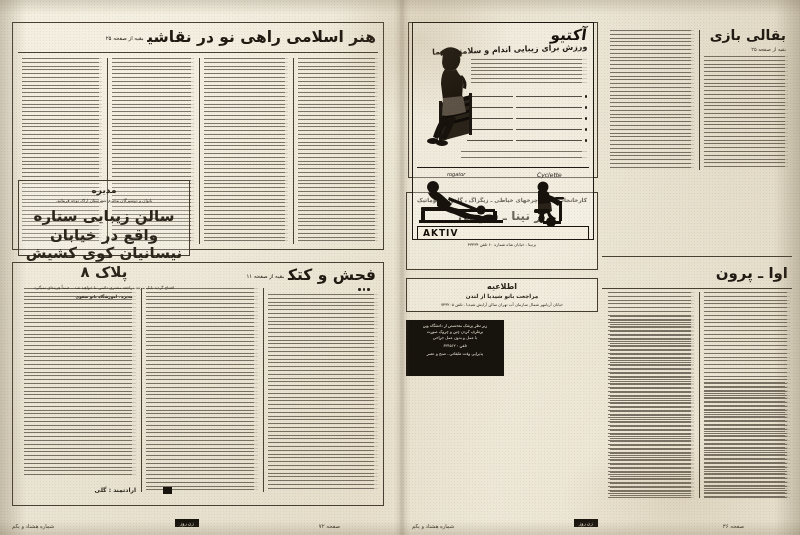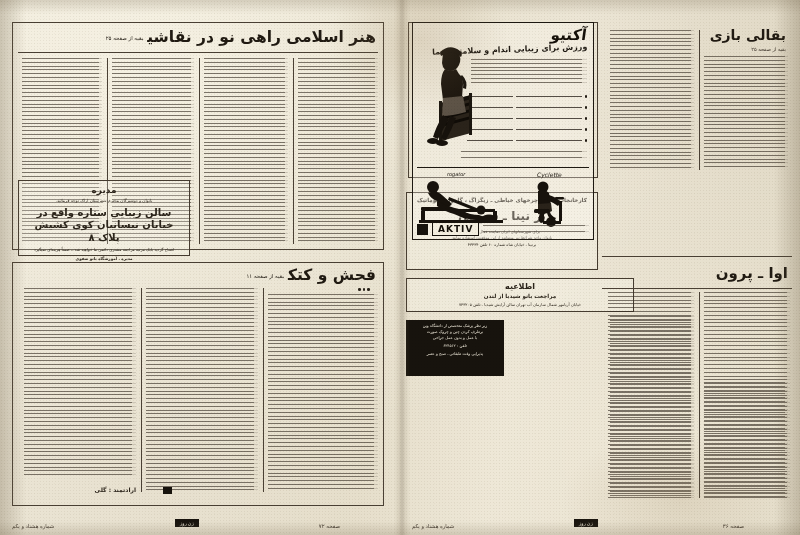--- a/index.html
+++ b/index.html
@@ -80,21 +80,21 @@
   .h-mid{font-size:14px;}
   .cont{font-size:5.4px;font-weight:normal;margin-right:4px;vertical-align:2px;}
 
   .adbox{
     position:absolute;box-sizing:border-box;
     border:1px solid #453b2f;direction:rtl;text-align:center;color:#2c251b;
     background:rgba(255,253,244,.22);
   }
   .ad-title{font-size:9px;font-weight:bold;line-height:1.2;}
   .ad-sub{font-size:4.2px;line-height:1.45;}
-  .ad-big{font-size:10px;font-weight:bold;line-height:1.25;}
+  .ad-big{font-size:15px;font-weight:bold;line-height:1.25;}
   .ad-small{font-size:4px;line-height:1.5;}
   .ad-mid{font-size:5.6px;font-weight:bold;line-height:1.4;}
 
   .blackbox{
     position:absolute;background:#17130d;color:#efe9da;
     box-sizing:border-box;direction:rtl;text-align:center;
     font-size:3.9px;line-height:1.55;padding:3px 4px;
   }
 
   .footer{position:absolute;bottom:6px;direction:rtl;color:#3b3228;font-size:5.2px;}
@@ -120,22 +120,22 @@
   }
   #aktiv-para{position:absolute;right:6px;top:36px;width:116px;height:26px;}
   #aktiv-bullets{position:absolute;right:6px;top:68px;width:120px;}
   .blt{display:flex;align-items:center;gap:3px;height:11px;}
   .blt .dot{width:2.4px;height:2.4px;border-radius:50%;background:#201a12;flex:0 0 auto;}
   .blt .lnb{flex:1;height:1.2px;background:rgba(45,38,30,.8);}
   .blt .lnb2{width:46px;height:1.2px;background:rgba(45,38,30,.8);}
   #aktiv-foot{position:absolute;right:6px;top:128px;width:126px;height:12px;}
   .aktiv-sep{position:absolute;left:4px;right:4px;height:1.4px;background:#1d1811;}
   #aktiv-brandbar{
-    position:absolute;left:4px;right:4px;bottom:3px;height:14px;display:flex;align-items:center;
-    direction:ltr;gap:4px;
+    position:absolute;left:4px;right:4px;bottom:3px;height:14px;display:flex;
+    direction:ltr;gap:4px;flex-direction:column;
   }
   #aktiv-brandbox{
     border:1.4px solid #17130d;padding:1px 5px;font-size:9px;font-weight:bold;
     letter-spacing:1px;color:#120e08;background:#f3eee0;
   }
   #aktiv-sq{width:11px;height:11px;background:#17130d;}
   #aktiv-addr{flex:1;height:8px;}
   .eqlabel{position:absolute;font-size:5px;color:#1d1811;font-style:italic;}
 
   
@@ -255,21 +255,21 @@
       </div>
 
     <div class="adbox" id="ad-bernina" style="left:4px;top:192px;width:192px;height:78px;padding:4px 6px;">
       <div class="ad-mid">کارخانجات معظم چرخهای خیاطی ـ زیگزاگ ، گلدوزی اتوماتیک</div>
       <div class="ad-big" style="margin-top:4px;font-size:12px;">بر نینا ـ سویس</div>
       <div class="ad-small" style="margin-top:5px;">برای شهرستانهای ایران نماینده فعال میپذیرد .</div>
       <div class="ad-small">بانوان واجد شرائط نیز میتوانند از این موقعیت استفاده نمایند</div>
       <div class="ad-small" style="margin-top:1px;">برنینا ـ خیابان شاه شماره ۶۰ تلفن ۴۳۴۳۴</div>
     </div>
 
-    <div class="adbox" id="ad-etelaieh" style="left:4px;top:278px;width:228px;height:34px;padding:3px 6px;">
+    <div class="adbox" id="ad-etelaieh" style="left:4px;top:278px;width:192px;height:34px;padding:3px 6px;">
       <div class="ad-title" style="font-size:8px;">اطلاعیه</div>
       <div class="ad-mid" style="margin-top:1px;">مراجعت بانو شیدبا از لندن</div>
       <div class="ad-small" style="margin-top:2px;">خیابان آریامهر شمال سازمان آب تهران سالن آرایش شیدبا ـ تلفن ۷۴۳۲۰۵</div>
     </div>
 
     <div class="blackbox" id="ad-clinic" style="left:4px;top:320px;width:98px;height:56px;">
       <div>زیر نظر پزشک متخصص از دانشگاه وین</div>
       <div>برطرف کردن چین و چروک صورت</div>
       <div>با عمل و بدون عمل جراحی</div>
       <div style="margin-top:2px;">تلفن : ۶۲۴۵۱۲</div>

